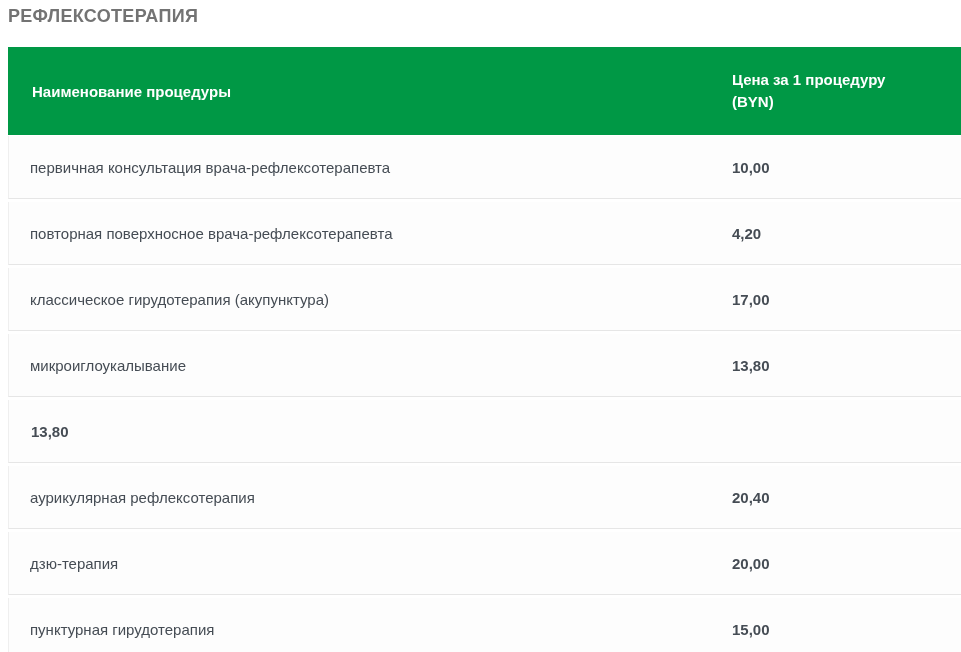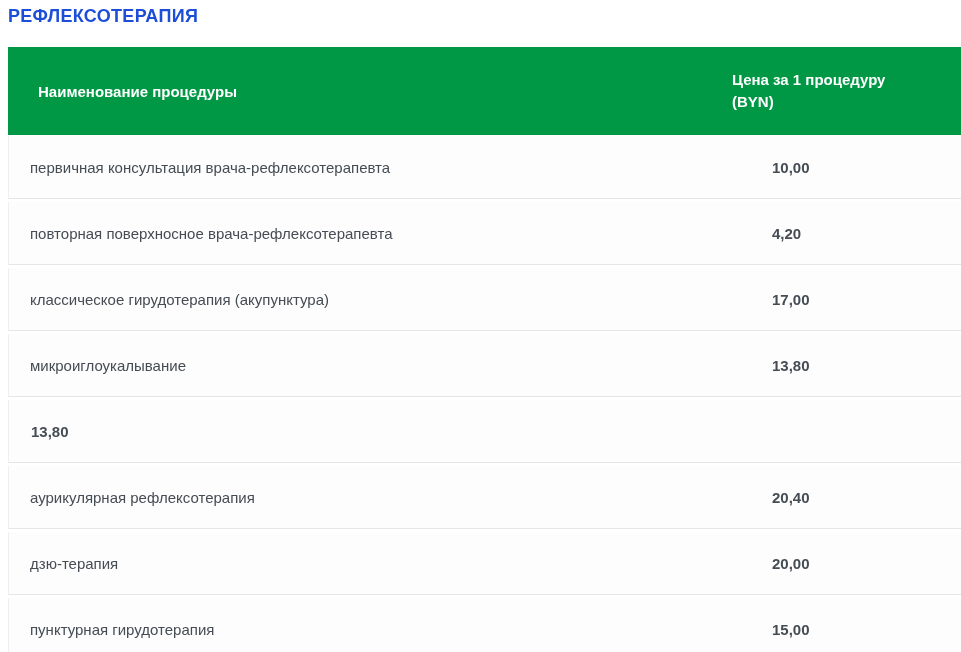--- a/index.html
+++ b/index.html
@@ -8,57 +8,56 @@
     overflow: hidden;
     background: #ffffff;
     font-family: "Liberation Sans", sans-serif;
   }
   .page-title {
     margin: 6px 0 0 8px;
     font-size: 18px;
     line-height: 20px;
     font-weight: 700;
     letter-spacing: 0.3px;
-    color: #1d4ed8;
+    color: #737373;
   }
   .price-table {
     margin: 21px 0 0 8px;
     width: 953px;
   }
   .thead {
     display: flex;
     align-items: center;
     height: 88px;
     background: #009845;
     color: #ffffff;
     font-size: 15px;
     font-weight: 700;
     margin-bottom: 1px;
   }
   .th-name {
     flex: none;
     width: 702px;
-    padding-left: 30px;
+    padding-left: 24px;
   }
   .th-price {
     padding-left: 22px;
     max-width: 215px;
     line-height: 22px;
   }
   .row {
     display: flex;
     align-items: center;
     height: 63px;
     background: #fdfdfd;
     border-bottom: 1px solid #e6e6e6;
     border-left: 1px solid #efefef;
     margin-bottom: 3px;
     font-size: 15px;
     color: #454c54;
-    gap: 40px;
   }
   .cell-name {
     flex: none;
     width: 701px;
     padding-left: 21px;
   }
   .cell-price {
     padding-left: 22px;
     font-weight: bold;
   }

